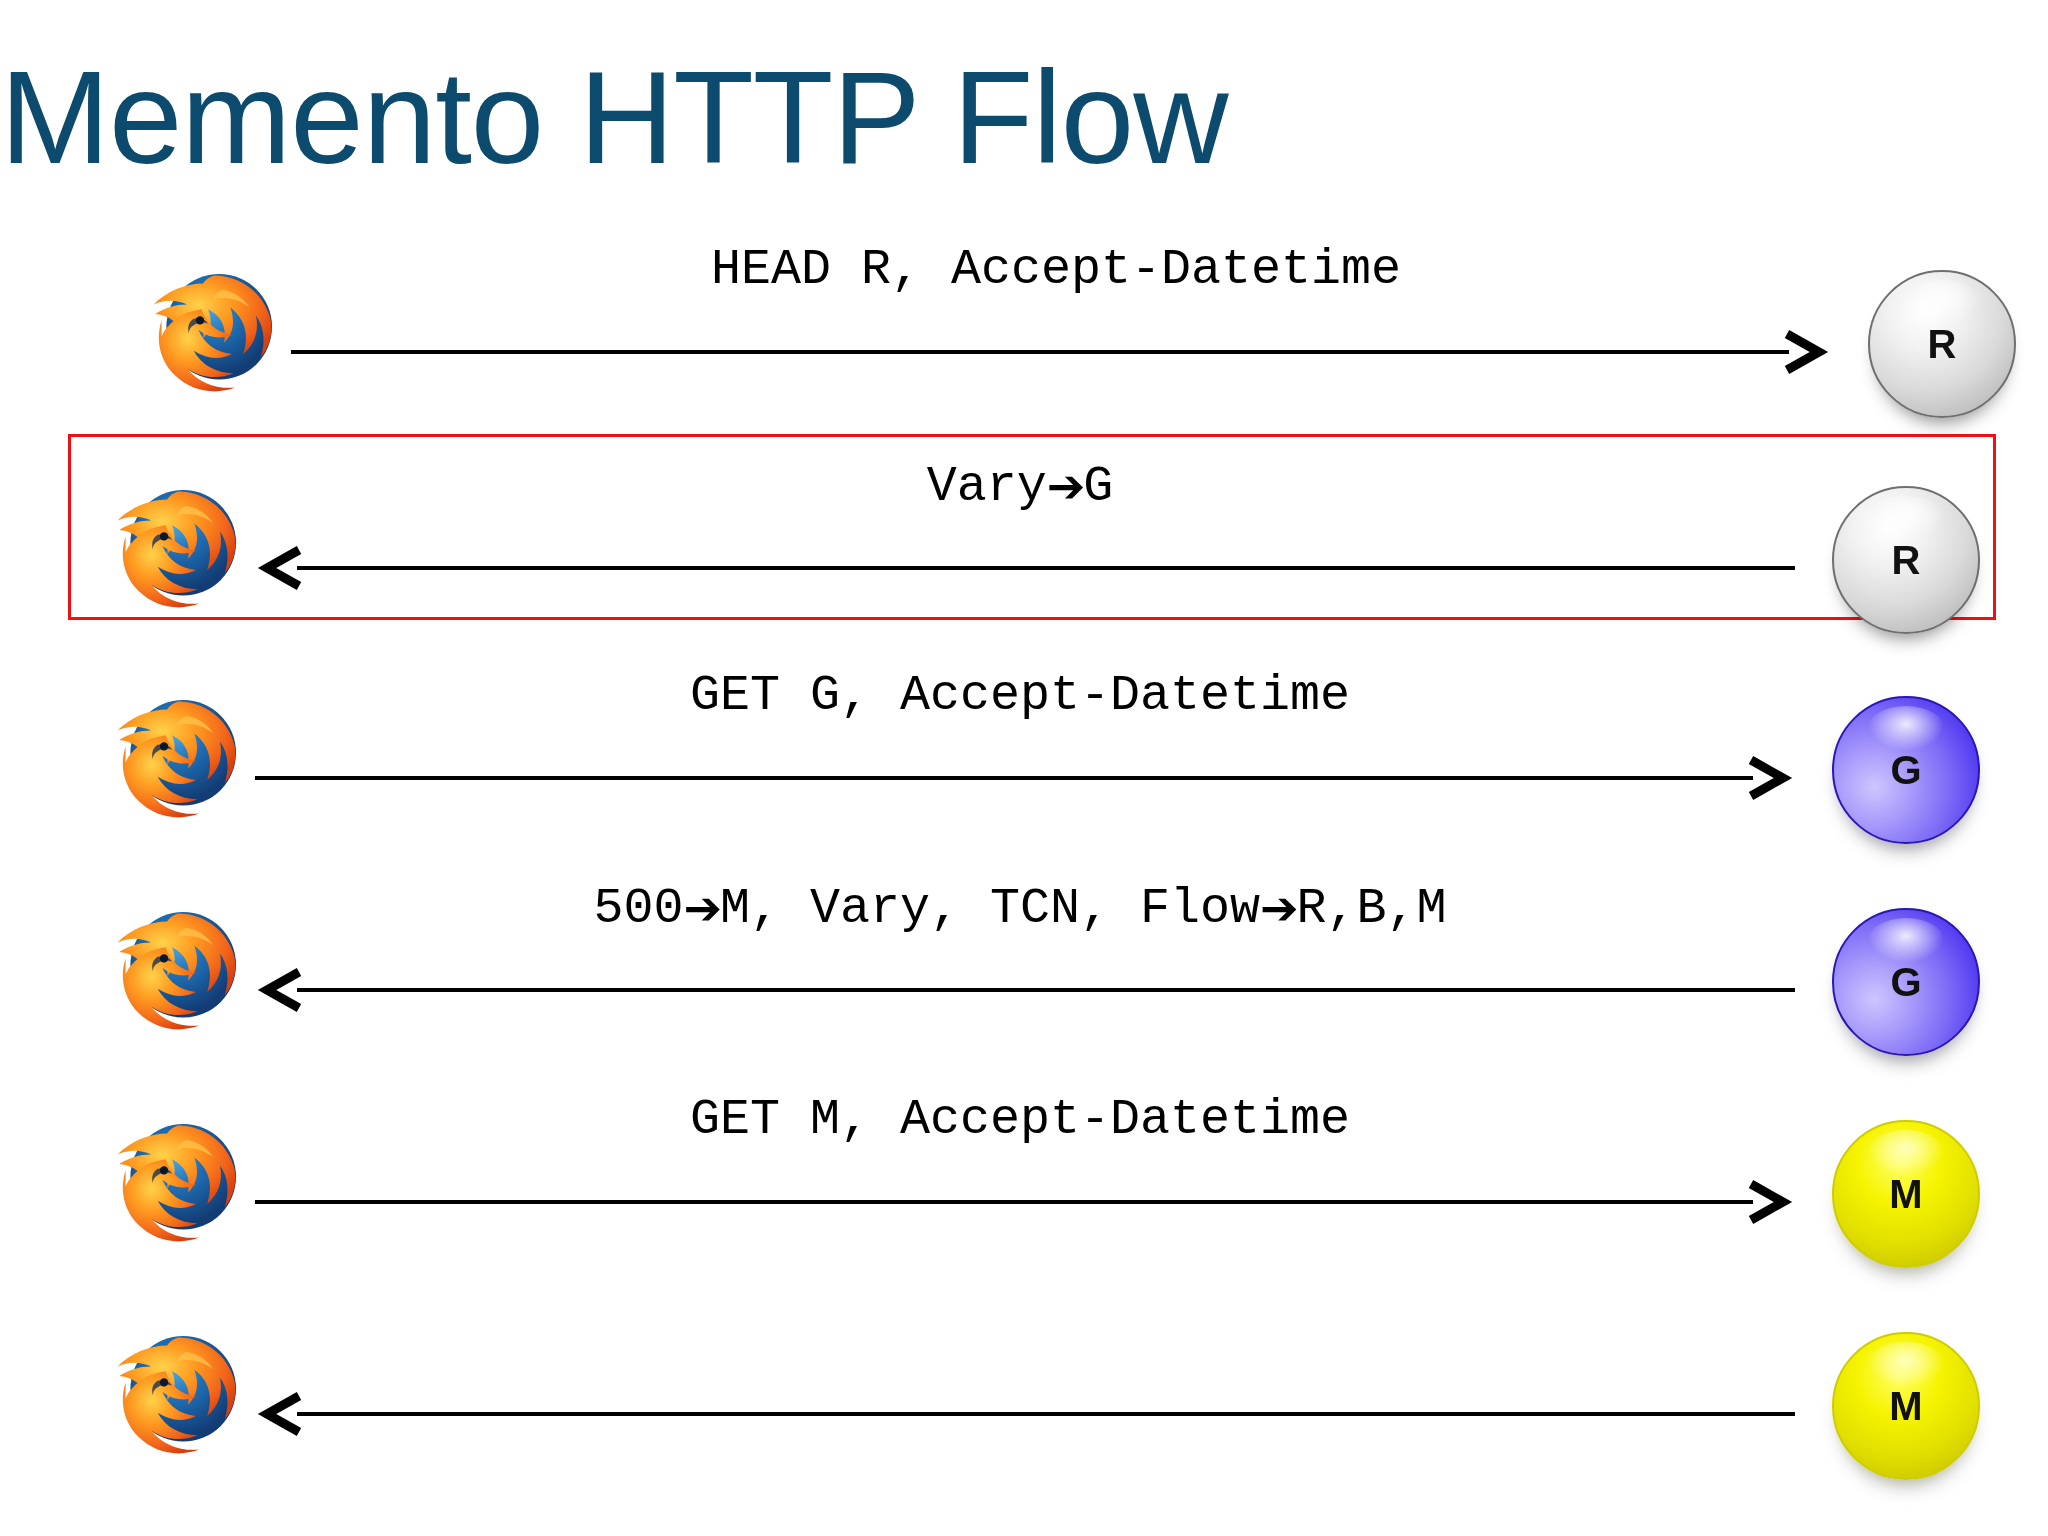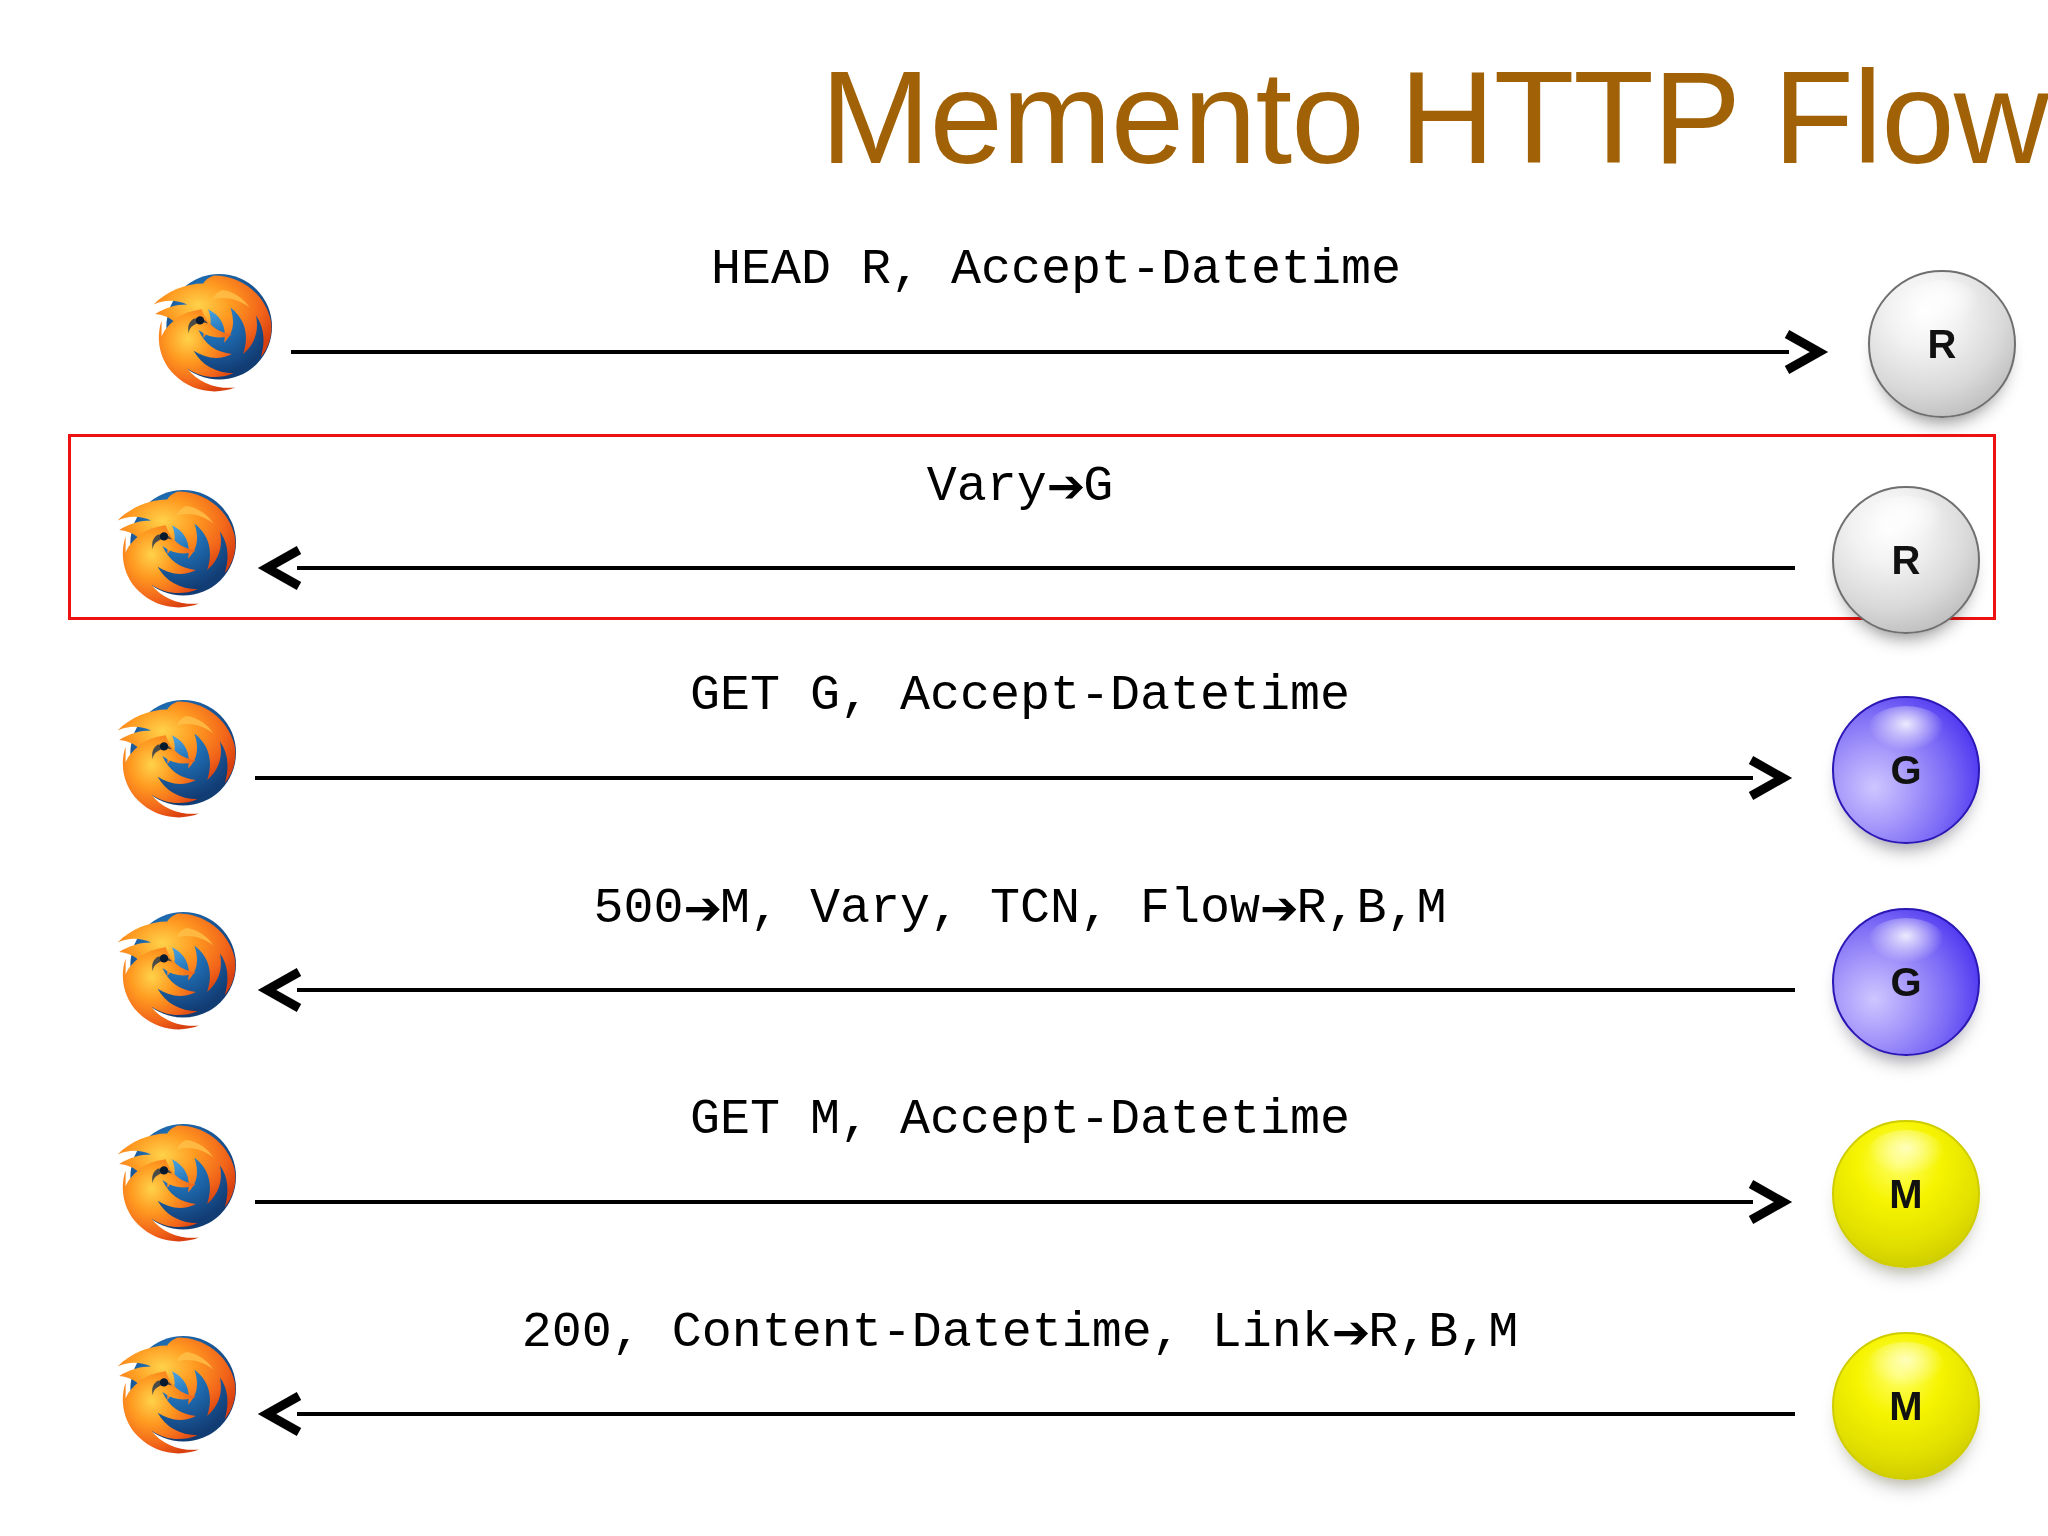--- a/index.html
+++ b/index.html
@@ -15,26 +15,26 @@
     overflow: hidden;
     font-family: "Liberation Sans", sans-serif;
   }
 
   
   #title {
     position: absolute;
     top: 52px;
     left: 0;
     width: 2048px;
-    text-align: right;
+    text-align: left;
     font-family: "Liberation Sans", sans-serif;
     font-size: 132px;
     line-height: 1.0;
     font-weight: 400;
-    color: #a16207;
+    color: #0c4a6e;
     letter-spacing: -1px;
     white-space: nowrap;
   }
 
   
   .row {
     position: absolute;
     left: 0;
     width: 2048px;
     height: 190px;
@@ -382,21 +382,20 @@
       </radialGradient>
     </defs>
     <circle cx="52" cy="48" r="33" fill="url(#ffglobe)"></circle>
     <path d="M49 16c16 0 31 11 35 27 2 9-1 18-6 24 3-10 2-19-3-26 2 10-1 18-8 24 4-12 1-22-8-29 3 9 2 16-4 22 2-10-2-17-10-21 3 7 2 13-3 18 1-8-3-13-10-16 2 6 1 11-4 15-1-9-7-13-16-14 6-4 13-6 20-6-7-3-14-3-21 0 8-8 20-13 31-13 2-3 4-4 7-5z" fill="url(#fffox)"></path>
     <path d="M16 44c-4 12-1 25 8 34 10 10 25 13 38 8-12 1-23-3-30-12 9 6 19 7 29 3-11 0-20-5-25-14 8 5 16 6 24 2-10-1-17-6-21-15 7 5 14 6 21 3-10-2-16-7-19-16-6 1-13 3-17 7-4 3-7 7-8 10z" fill="url(#fffox)"></path>
     <path d="M36 43c4-1 7 0 9 3-3-1-6-1-9 1-2 1-3 3-3 5-1-4 0-7 3-9z" fill="#0d2b4f" opacity=".75"></path>
     <circle cx="40" cy="44" r="2.6" fill="#07192e"></circle>
     <path d="M54 25c7 1 13 5 17 11-5-4-11-6-17-6-2 0-4 0-6 1 1-3 3-5 6-6z" fill="#ffc04a" opacity=".8"></path>
   </svg>
         </div>
-        <div class="msg"><span>200, Content-Datetime, Link</span><span class="arw">➔</span><span>R,B,M</span></div>
         <div class="arrow">
     <svg viewBox="0 0 1540 44" xmlns="http://www.w3.org/2000/svg" aria-hidden="true">
       <line x1="42" y1="22" x2="1540" y2="22" stroke="#000" stroke-width="4"></line>
       <polyline points="44,4 12,22 44,40" fill="none" stroke="#000" stroke-width="9" stroke-linecap="butt" stroke-linejoin="miter"></polyline>
     </svg>
         </div>
         <div class="sphere s-M">
           <div class="glow"></div>
           <div class="ball"></div>
           <div class="gloss"></div>

